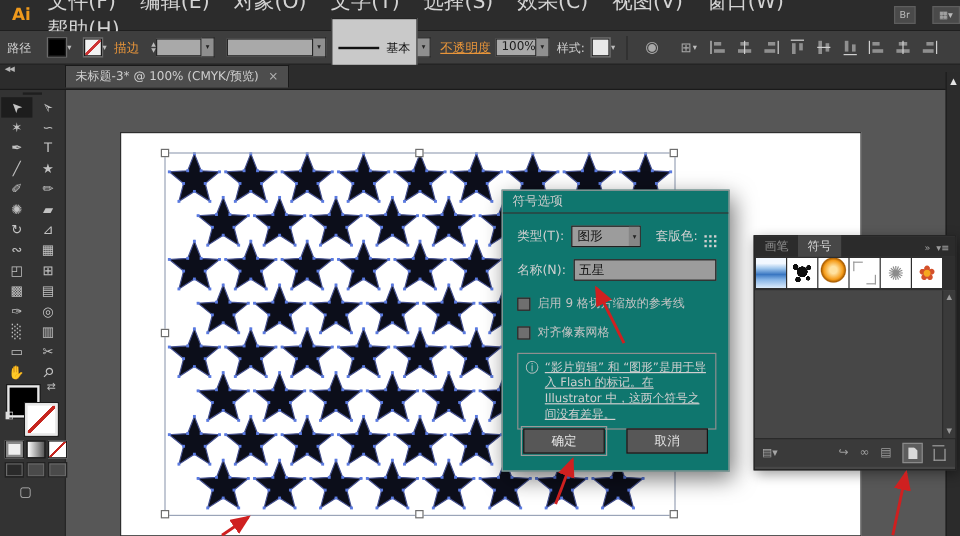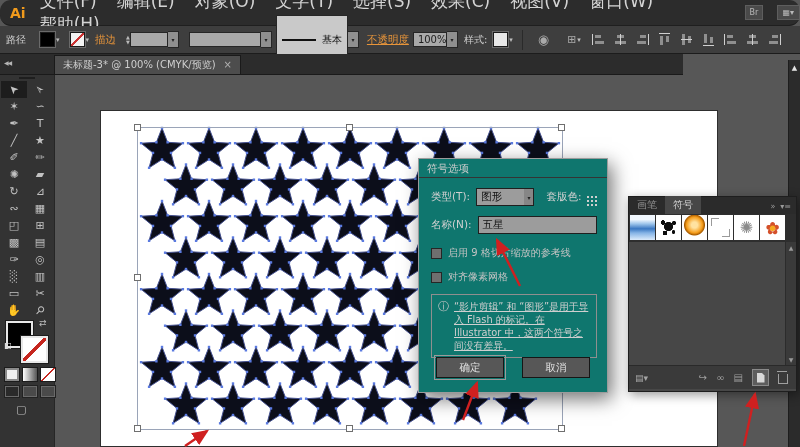--- a/index.html
+++ b/index.html
@@ -1,21 +1,21 @@
 <!DOCTYPE html>
 <html><head>
 <meta charset="utf-8">
 <style>
   html,body{margin:0;padding:0;background:#222;}
   #app{position:relative;width:800px;height:447px;overflow:hidden;
        font-family:"DejaVu Sans",sans-serif;background:#575757;
        -webkit-user-select:none;user-select:none;}
   
   #menubar{position:absolute;left:0;top:0;width:800px;height:26px;background:#2c2c2c;
-           display:flex;align-items:center;border-bottom:1px solid #1f1f1f;box-sizing:border-box;border-radius:11px;}
+           display:flex;align-items:center;border-bottom:1px solid #1f1f1f;box-sizing:border-box;}
   #ai-logo{color:#f09a1c;font-weight:bold;font-size:14px;margin:0 14px 0 10px;}
   .menu-item{color:#d4d4d4;font-size:17px;margin-right:20px;white-space:nowrap;}
   .mb-icon{width:16px;height:13px;background:#4a4a4a;border:1px solid #5e5e5e;margin-left:14px;
            display:flex;align-items:center;justify-content:center;font-size:8px;color:#b9b9b9;}
   .mb-icon.ws{width:22px;}
   
   #controlbar{position:absolute;left:0;top:26px;width:800px;height:28px;background:#3e3e3e;
               border-bottom:1px solid #1c1c1c;box-sizing:border-box;display:flex;align-items:center;}
   .cb-label{color:#cfcfcf;font-size:10px;margin:0 6px;}
   .cb-orange{color:#e8953a;font-size:10.5px;margin:0 4px;}
@@ -41,22 +41,22 @@
         linear-gradient(#8f8f8f,#8f8f8f) 3px 1px/6px 3px no-repeat,
         linear-gradient(#8f8f8f,#8f8f8f) 3px 7px/9px 3px no-repeat;}
   .al-c{background:linear-gradient(#d0d0d0,#d0d0d0) center top/1px 11px no-repeat,
         linear-gradient(#8f8f8f,#8f8f8f) 3px 1px/7px 3px no-repeat,
         linear-gradient(#8f8f8f,#8f8f8f) 1px 7px/11px 3px no-repeat;}
   .al-r{background:linear-gradient(#d0d0d0,#d0d0d0) right top/1px 11px no-repeat,
         linear-gradient(#8f8f8f,#8f8f8f) 4px 1px/6px 3px no-repeat,
         linear-gradient(#8f8f8f,#8f8f8f) 1px 7px/9px 3px no-repeat;}
   .rot90{transform:rotate(90deg);}
   
-  #tabbar{position:absolute;left:0;top:54px;width:683px;height:21px;background:#2c2c2c;
-          border-bottom:1px solid #1a1a1a;box-sizing:border-box;display:flex;align-items:center;}
+  #tabbar{position:absolute;left:0;top:54px;width:800px;height:21px;background:#2c2c2c;
+          border-bottom:1px solid #1a1a1a;box-sizing:border-box;display:flex;align-items:flex-start;}
   #collapse-tools{color:#b5b5b5;font-size:10px;margin:0 0 4px 4px;width:50px;}
   .doc-tab{background:#4d4d4d;border:1px solid #1a1a1a;border-bottom:none;height:18px;
            display:flex;align-items:center;padding:0 8px;font-size:10px;color:#cfcfcf;}
   .doc-tab .close{margin-left:8px;color:#b0b0b0;font-size:10px;}
   
   #toolspanel{position:absolute;left:0;top:75px;width:55px;height:372px;background:#333333;
               border-right:1px solid #262626;box-sizing:border-box;}
   #tools-grip{position:absolute;left:19px;top:2px;width:16px;height:2px;background:#1e1e1e;}
   #tool-grid{position:absolute;left:1px;top:6px;width:52px;display:grid;
              grid-template-columns:26px 26px;}

